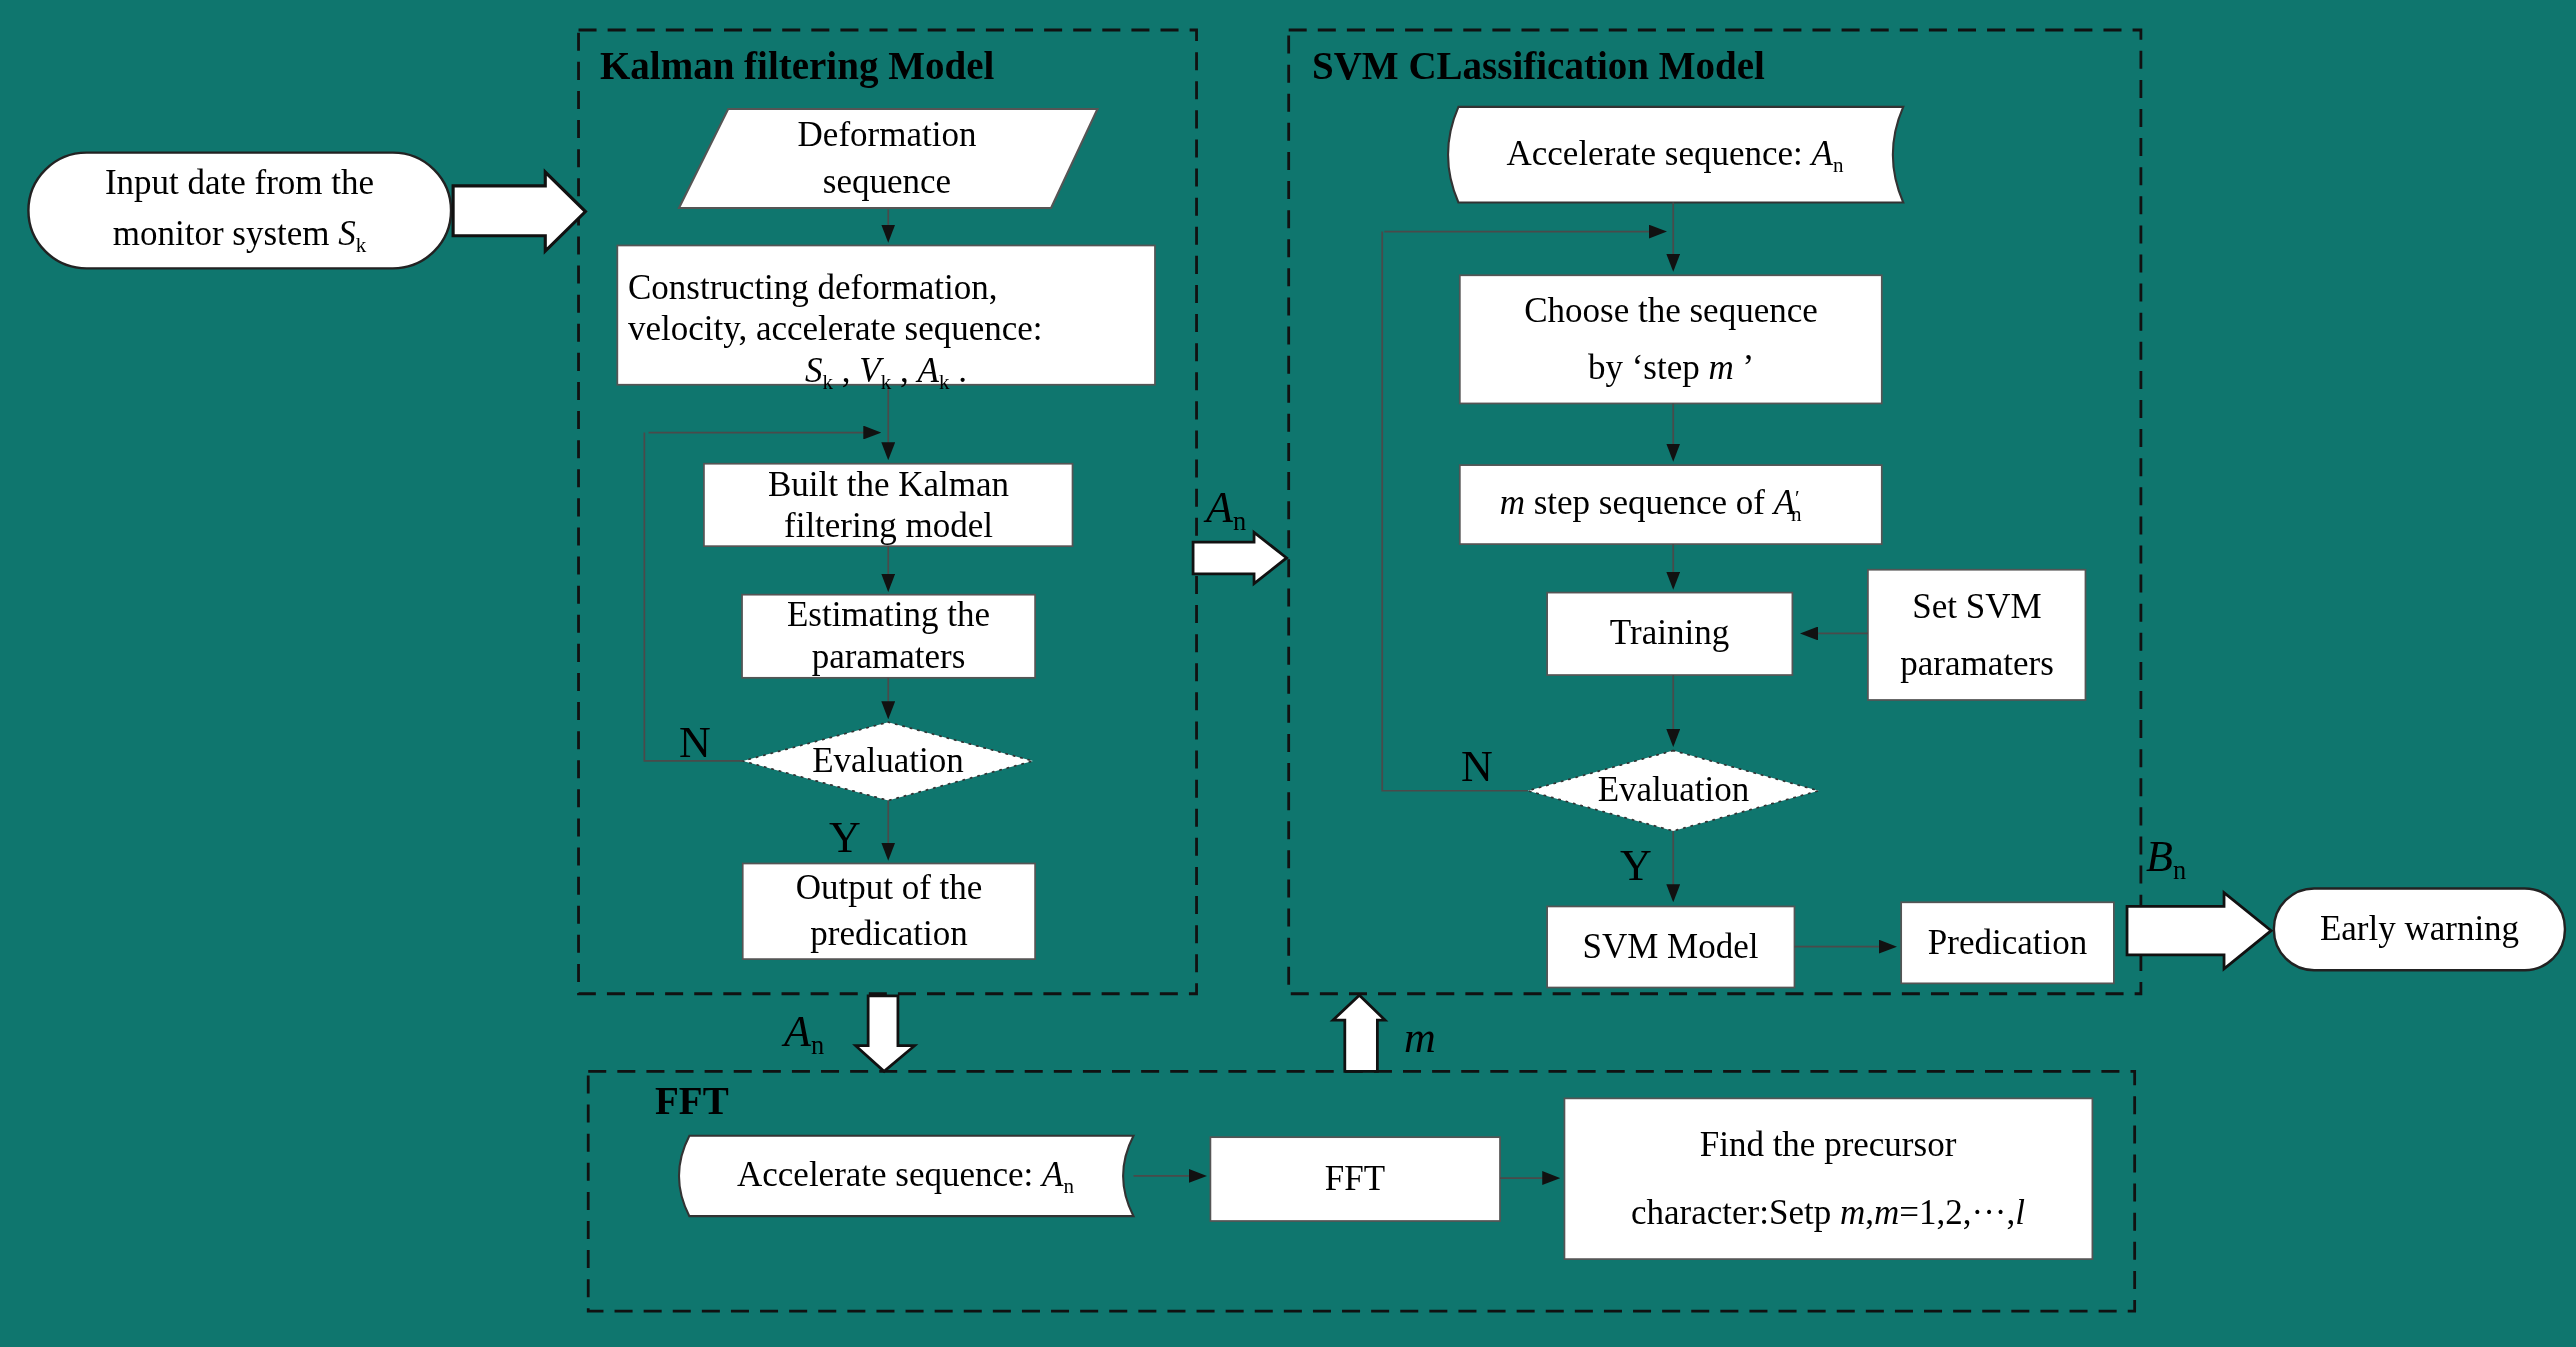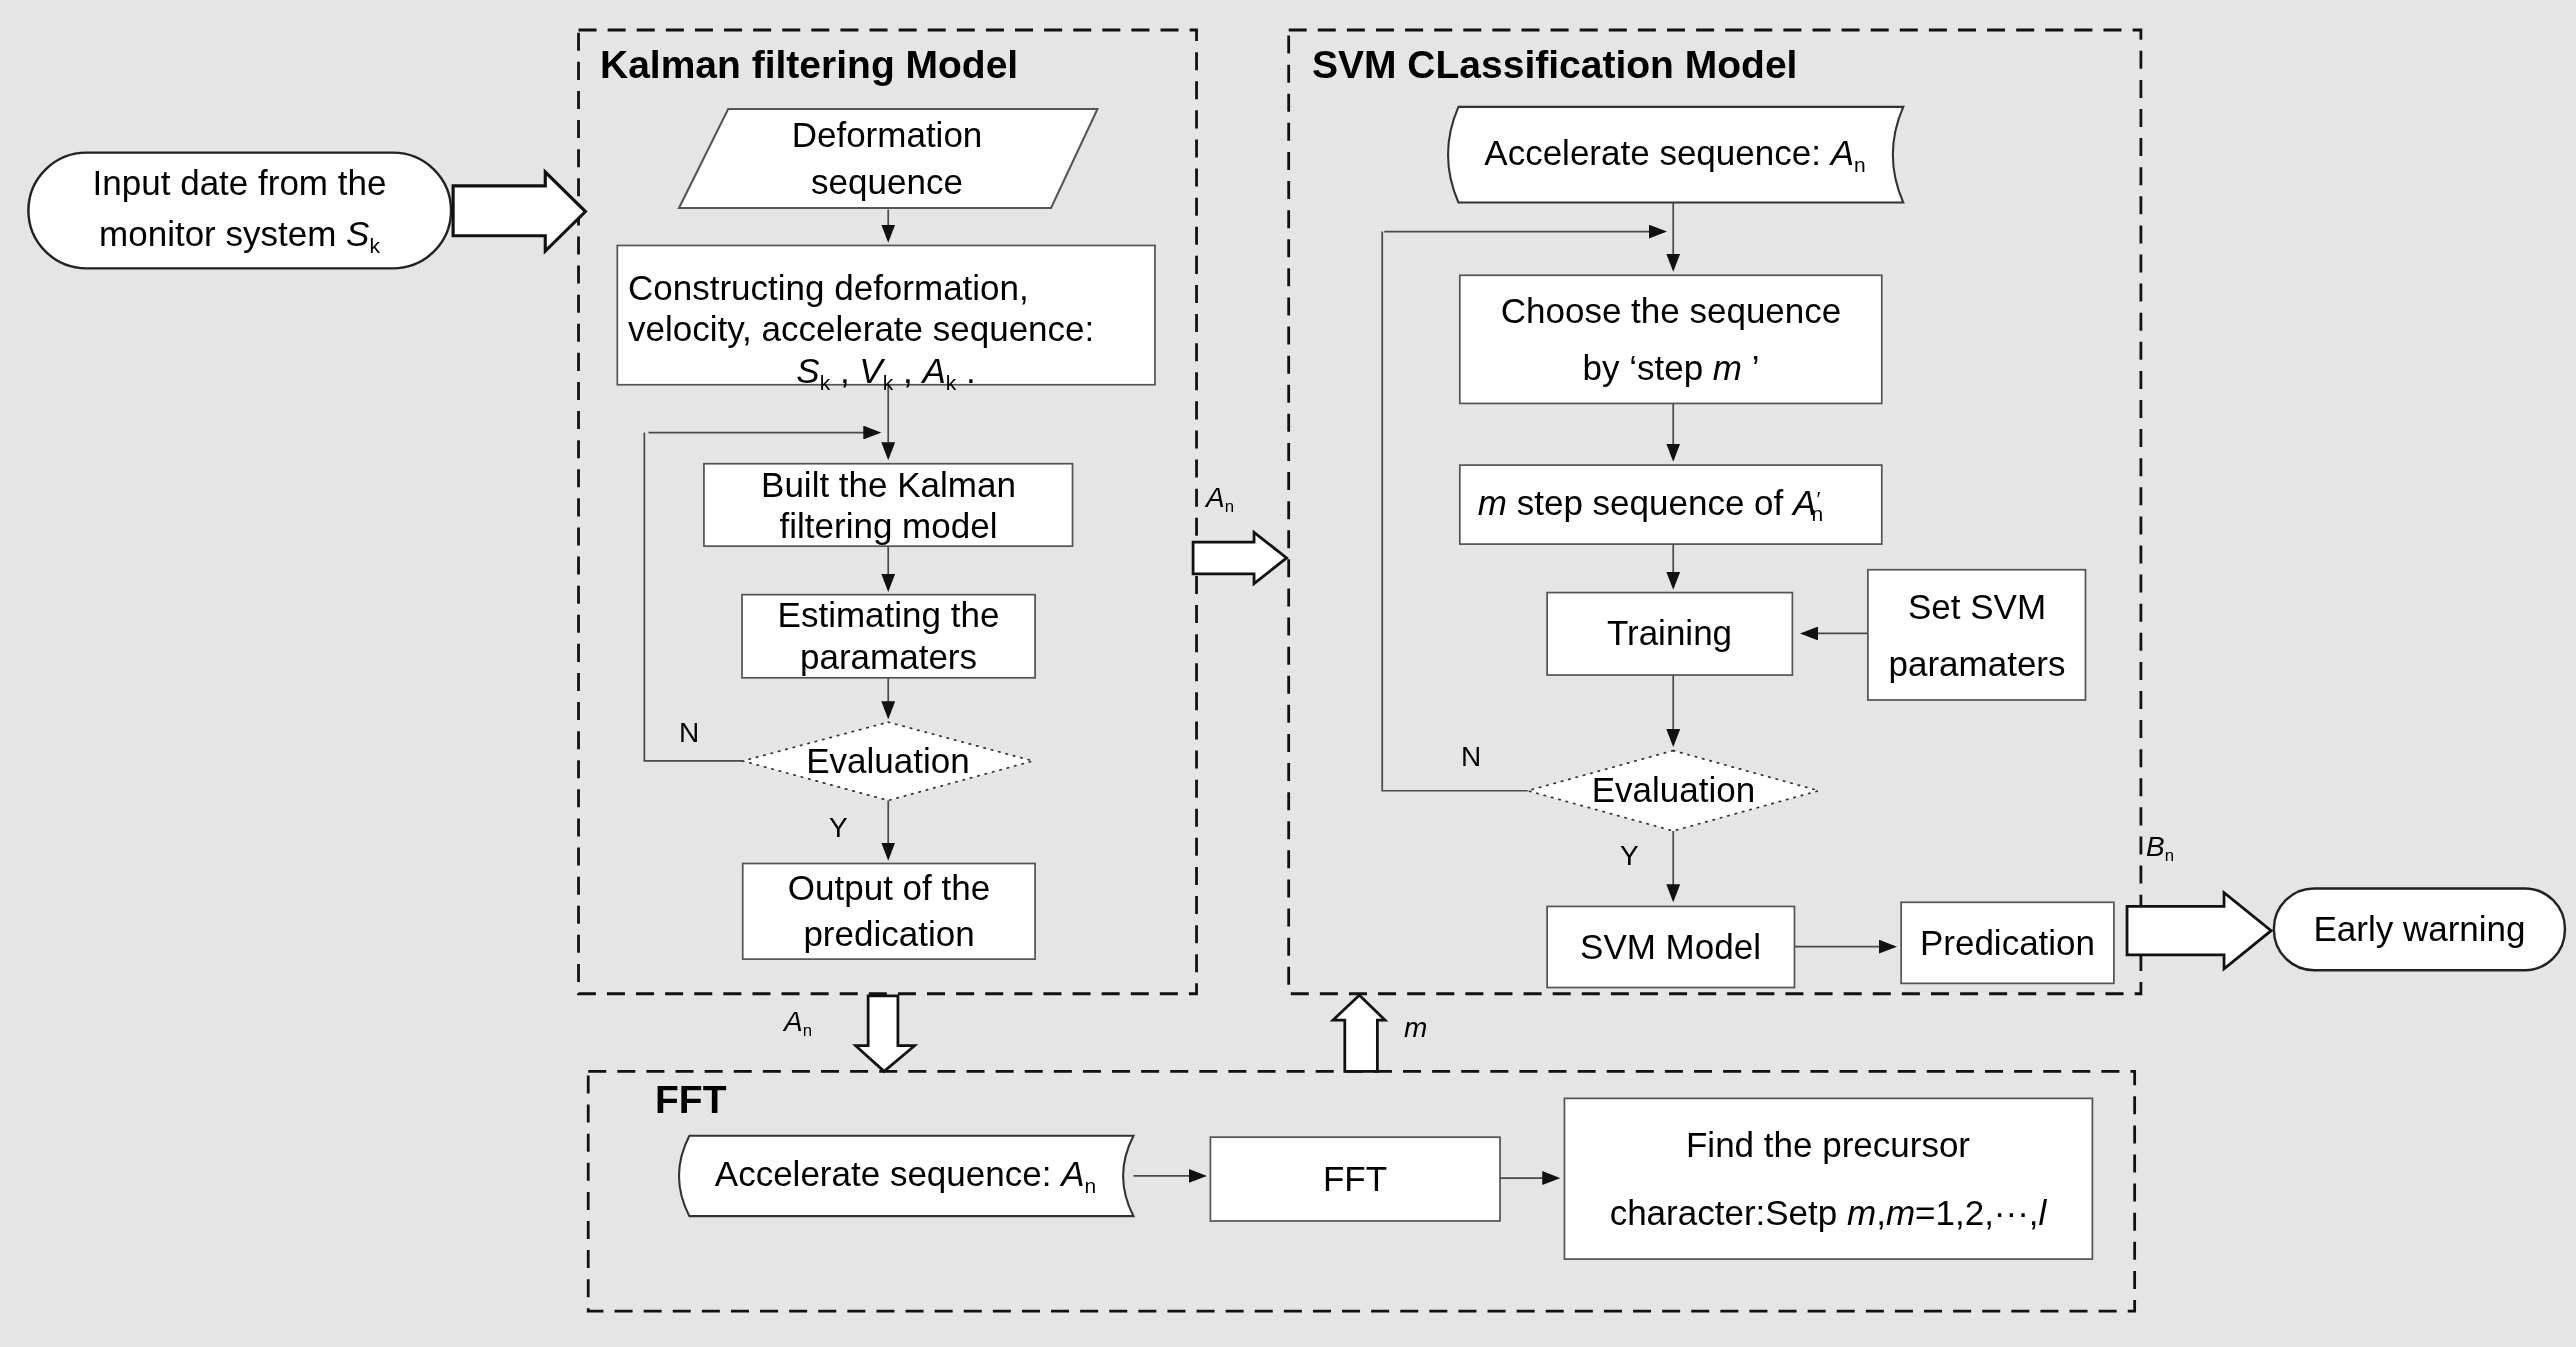--- a/index.html
+++ b/index.html
@@ -1,23 +1,23 @@
 <!DOCTYPE html>
 <html style="font-size:11px"><head>
 <meta charset="utf-8">
 <style>
   html,body{margin:0;padding:0;background:#ffffff;}
-  .canvas{position:relative;width:2576px;height:1348px;background:#e5e5e5;
-          font-family:Liberation Sans, sans-serif;color:#111;}
+  .canvas{position:relative;width:2576px;height:1348px;background:#0f766e;
+          font-family:Liberation Serif, serif;color:#111;}
   .canvas svg{position:absolute;left:0;top:0;}
   .node{position:absolute;display:flex;flex-direction:column;align-items:center;
         justify-content:space-evenly;text-align:center;font-size:35px;color:#000;}
   .node .line{line-height:1.18;white-space:nowrap;}
   .box-title{position:absolute;font-weight:bold;font-size:39px;white-space:nowrap;color:#000;}
-  .flow-label{position:absolute;font-size:28px;white-space:nowrap;color:#000;}
+  .flow-label{position:absolute;font-size:44px;white-space:nowrap;color:#000;}
   .it{font-style:italic;}
   .sb{font-size:60%;vertical-align:-0.32em;}
   .sp{font-size:60%;vertical-align:0.45em;}
   .tuck{margin-left:-0.42em;}
   .node-constructing{padding:22px 11px;box-sizing:border-box;}
   .node-constructing .line{align-self:flex-start;}
   .node-constructing .line:last-child{align-self:center;}
 </style>
 </head>
 <body>

